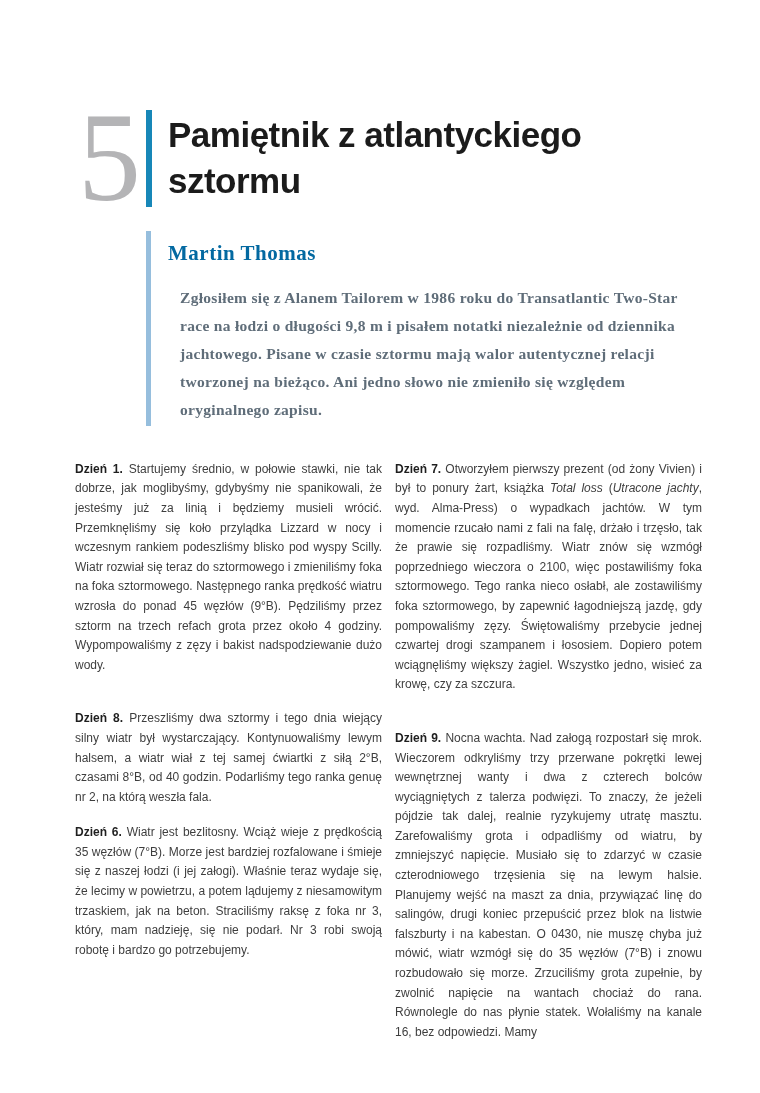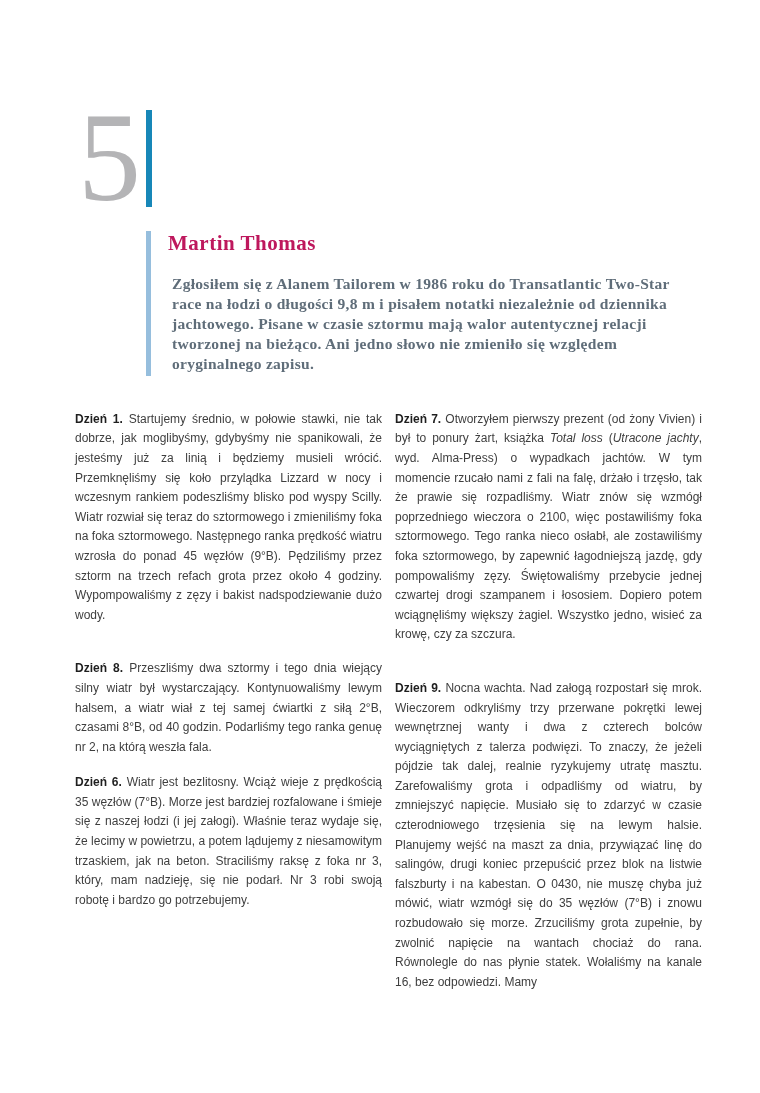--- a/index.html
+++ b/index.html
@@ -56,32 +56,32 @@
   .accent-bar.light {
     width: 5px;
     background: var(--author-bar-color, #96bedd);
     margin-right: 17px;
   }
   .author-name {
     font-family: "Liberation Serif", serif;
     font-weight: bold;
     font-size: 21px;
     letter-spacing: 0.5px;
-    color: #be185d;
-    margin-top: 0;
+    color: #0369a1;
+    margin-top: 10px;
   }
   .chapter-intro {
     font-family: "Liberation Serif", serif;
     font-weight: bold;
     font-size: 15.5px;
-    line-height: 20px;
+    line-height: 28px;
     letter-spacing: 0.3px;
     color: var(--intro-color, #5f6d79);
     max-width: 512px;
-    margin: 18px 0 2px 4px;
+    margin: 18px 0 2px 12px;
   }
 
   
   .columns {
     display: flex;
     gap: 13px;
     margin-top: 34px;
     margin-left: -3px;
   }
   .column { width: 307px; flex: 0 0 auto; }
@@ -98,20 +98,21 @@
   .gap-lg { margin-bottom: 34px; }
 </style>
 </head>
 <body>
 
 <div class="page">
 
   <header class="chapter-header">
     <div class="chapter-number">5</div>
     <div class="accent-bar dark"></div>
+    <h1 class="chapter-title">Pamiętnik z atlantyckiego sztormu</h1>
   </header>
 
   <section class="author-section">
     <div class="accent-bar light"></div>
     <div>
       <div class="author-name">Martin Thomas</div>
       <p class="chapter-intro">Zgłosiłem się z Alanem Tailorem w 1986 roku do Transatlantic Two-Star race na łodzi o długości 9,8 m i pisałem notatki niezależnie od dziennika jachtowego. Pisane w czasie sztormu mają walor autentycznej relacji tworzonej na bieżąco. Ani jedno słowo nie zmieniło się względem oryginalnego zapisu.</p>
     </div>
   </section>
 

